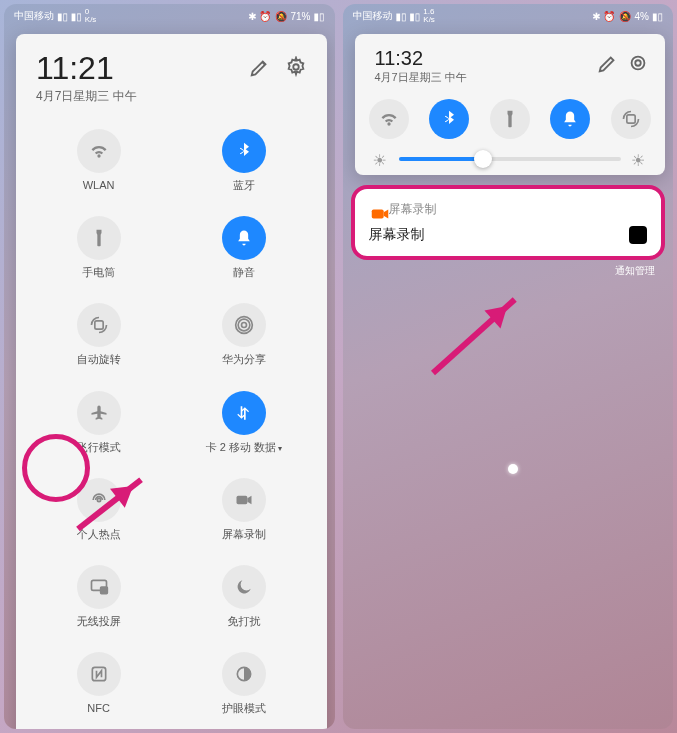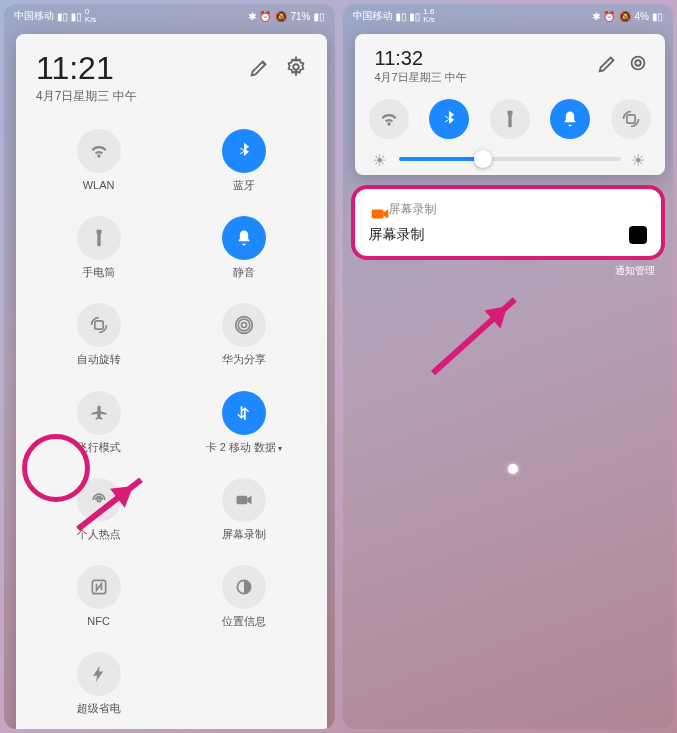--- a/index.html
+++ b/index.html
@@ -264,34 +264,51 @@
             <svg viewBox="0 0 24 24" fill="currentColor">
               <rect x="3" y="7" width="13" height="10" rx="2"></rect>
               <path d="M16 10l5-3v10l-5-3z"></path>
             </svg>
           </div>
           <div class="tile-label">屏幕录制</div>
         </div>
         <div class="tile">
           <div class="tile-circle">
             <svg viewBox="0 0 24 24" fill="none" stroke="currentColor" stroke-width="2">
+              <rect x="3" y="4" width="18" height="12" rx="2"></rect>
+              <rect x="14" y="12" width="8" height="8" rx="1" fill="currentColor"></rect>
+            </svg>
+          </div>
+          <div class="tile-label">无线投屏</div>
+        </div>
+        <div class="tile">
+          <div class="tile-circle">
+            <svg viewBox="0 0 24 24" fill="currentColor">
+              <path d="M20 14a8 8 0 11-10-10 6 6 0 0010 10z"></path>
+            </svg>
+          </div>
+          <div class="tile-label">免打扰</div>
+        </div>
+        <div class="tile">
+          <div class="tile-circle">
+            <svg viewBox="0 0 24 24" fill="none" stroke="currentColor" stroke-width="2">
               <rect x="4" y="4" width="16" height="16" rx="3"></rect>
               <path d="M9 8v8l6-8v8"></path>
             </svg>
           </div>
           <div class="tile-label">NFC</div>
         </div>
         <div class="tile">
           <div class="tile-circle">
             <svg viewBox="0 0 24 24" fill="currentColor">
               <circle cx="12" cy="12" r="8" fill="none" stroke="currentColor" stroke-width="2"></circle>
               <path d="M12 4a8 8 0 010 16z"></path>
             </svg>
           </div>
-          <div class="tile-label">位置信息</div>
+          <div class="tile-label">护眼模式</div>
         </div>
         <div class="tile">
           <div class="tile-circle">
             <svg viewBox="0 0 24 24" fill="currentColor">
               <path d="M13 2L5 14h5l-2 8 9-13h-5l1-7z"></path>
             </svg>
           </div>
           <div class="tile-label">超级省电</div>
         </div>
       </div>

